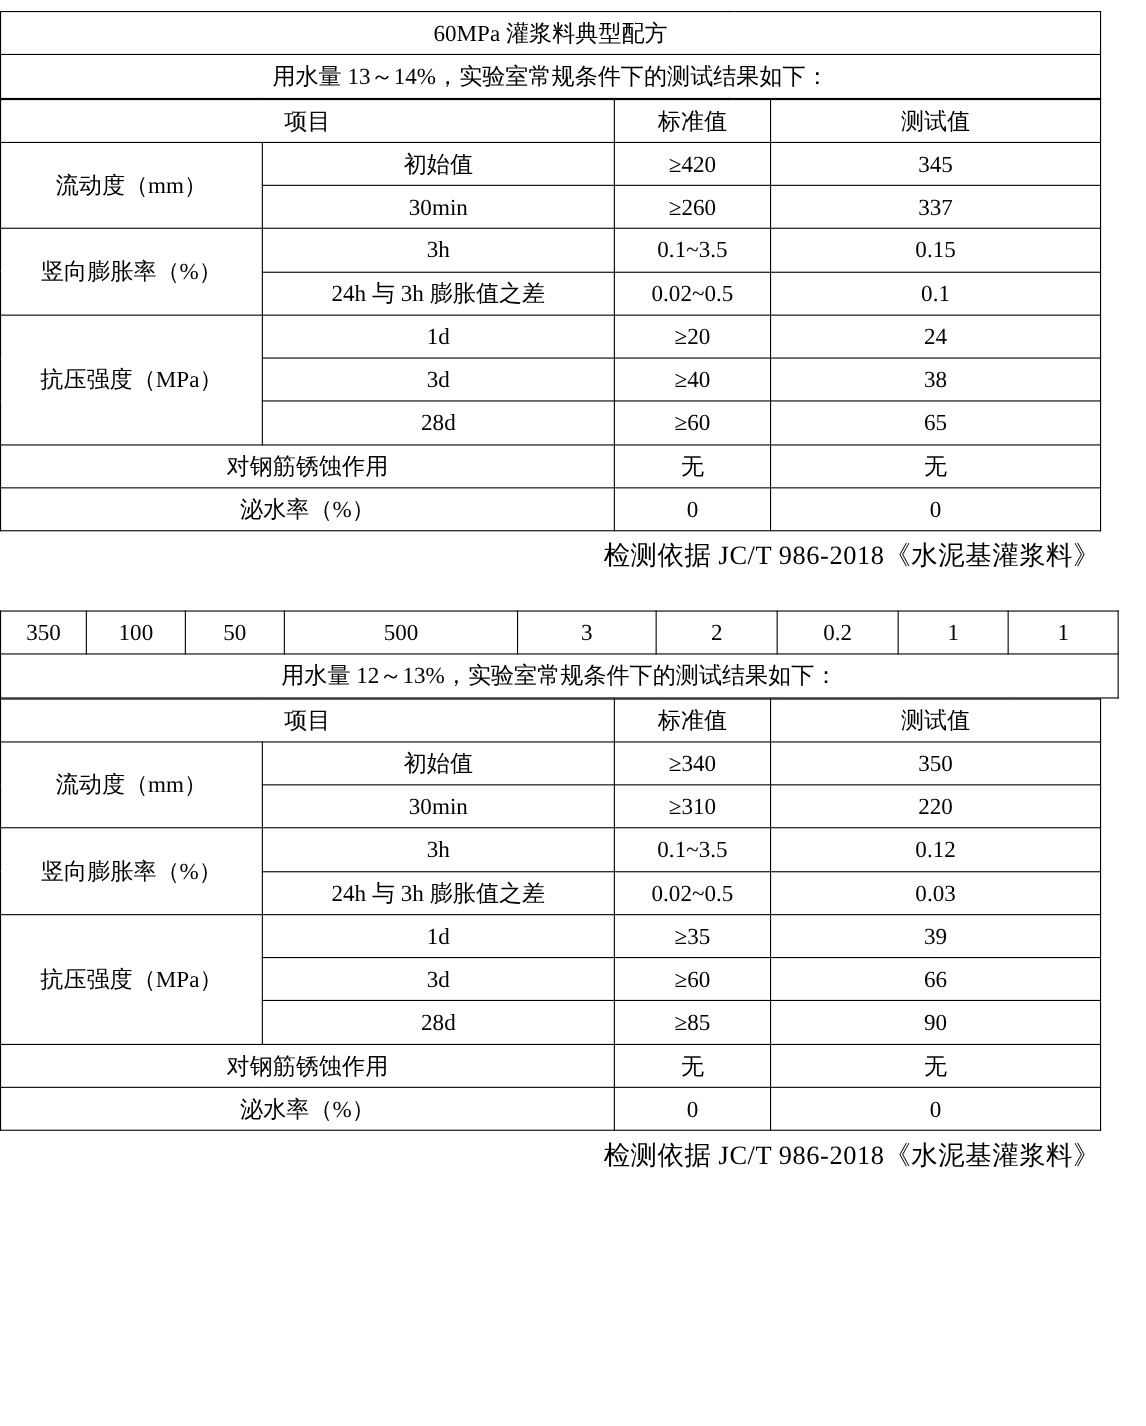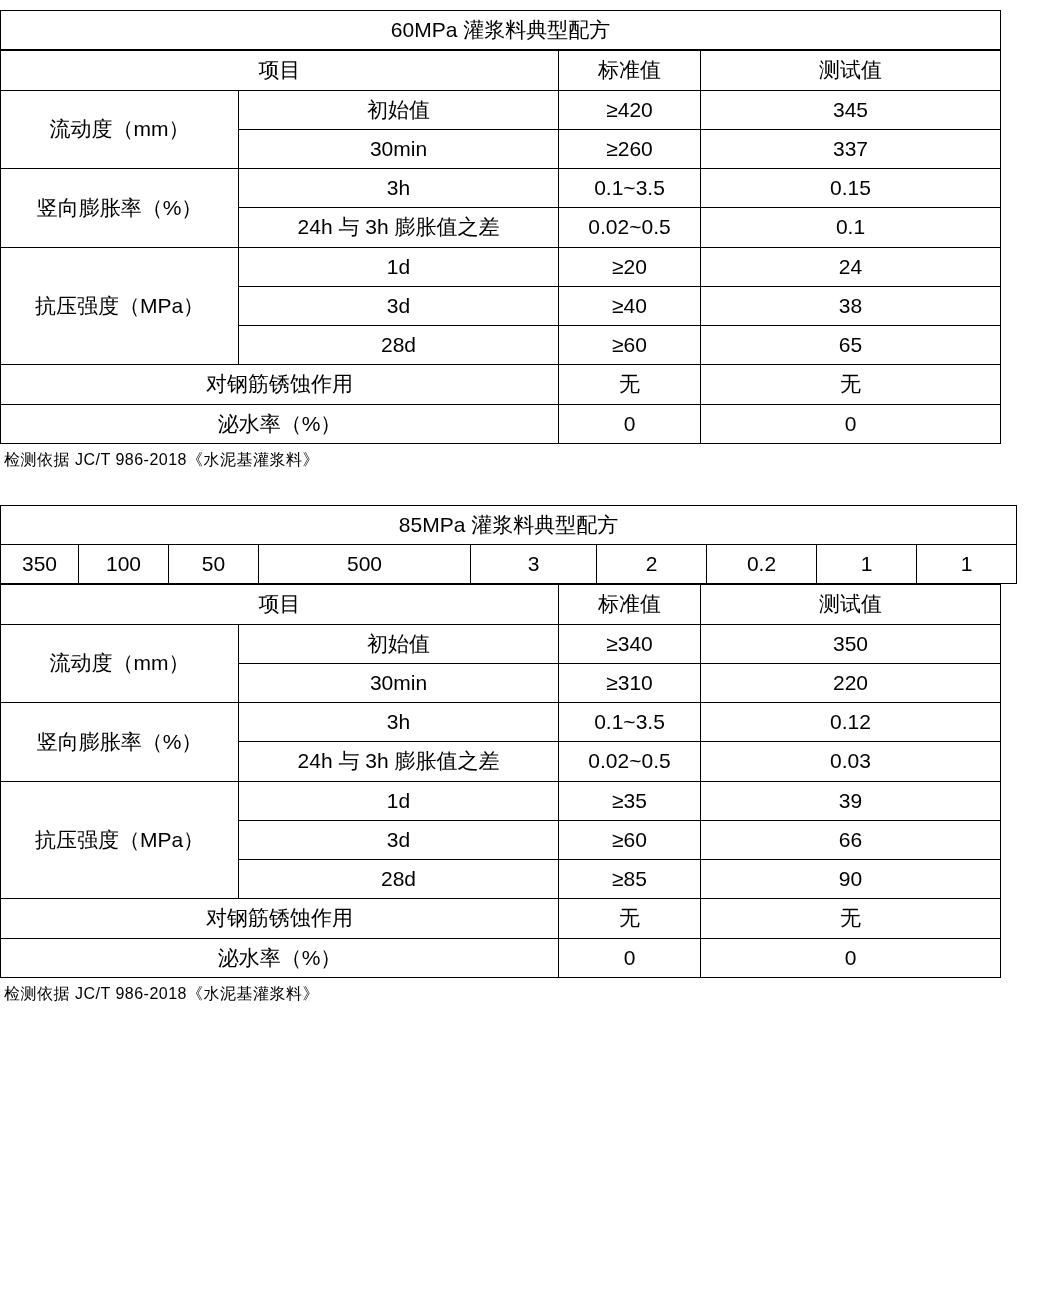--- a/index.html
+++ b/index.html
@@ -11,20 +11,21 @@
     width: 1042px;
     height: 1296px;
     font-family: "Liberation Sans", "DejaVu Sans", sans-serif;
     color: #000000;
     overflow: hidden;
   }
   .page {
     width: 924px;
     padding: 0;
     box-sizing: border-box;
+    font-family: Liberation Serif, serif;
   }
   .block {
     width: 1000px;
     margin: 0 auto;
   }
   table.grid {
     width: 1000px;
     border-collapse: collapse;
     table-layout: fixed;
   }
@@ -44,24 +45,25 @@
     text-align: left;
     padding-left: 8px;
     font-size: 21px;
   }
   td.leftlabel {
     font-size: 21px;
   }
   .caption {
     width: 1000px;
     margin: 6px auto 0 auto;
-    font-size: 16px;
+    font-size: 24px;
     letter-spacing: 0.5px;
     padding-left: 4px;
     box-sizing: border-box;
+    text-align: right;
   }
   .gap {
     height: 34px;
   }
   .spacer-top { height: 10px; }
 </style>
 </head>
 <body>
 
 <div class="page">
@@ -75,20 +77,23 @@
         <col style="width:138px">
         <col style="width:200px">
         <col style="width:188px">
         <col style="width:112px">
         <col style="width:112px">
         <col style="width:110px">
       </colgroup>
       <tbody>
         <tr>
           <td class="title" colspan="7">60MPa 灌浆料典型配方</td>
+        </tr>
+        <tr>
+          <td class="note" colspan="7">用水量 13～14%，实验室常规条件下的测试结果如下：</td>
         </tr>
       </tbody>
     </table>
 
     <table class="grid">
       <colgroup>
         <col style="width:238px">
         <col style="width:320px">
         <col style="width:142px">
         <col style="width:300px">
@@ -167,33 +172,33 @@
         <col style="width:90px">
         <col style="width:212px">
         <col style="width:126px">
         <col style="width:110px">
         <col style="width:110px">
         <col style="width:100px">
         <col style="width:100px">
       </colgroup>
       <tbody>
         <tr>
-          <td class="title" colspan="9">85MPa 灌浆料典型配方</td>
-        </tr>
-        <tr>
           <td>350</td>
           <td>100</td>
           <td>50</td>
           <td>500</td>
           <td>3</td>
           <td>2</td>
           <td>0.2</td>
           <td>1</td>
           <td>1</td>
         </tr>
+        <tr>
+          <td class="note" colspan="9">用水量 12～13%，实验室常规条件下的测试结果如下：</td>
+        </tr>
       </tbody>
     </table>
 
     <table class="grid">
       <colgroup>
         <col style="width:238px">
         <col style="width:320px">
         <col style="width:142px">
         <col style="width:300px">
       </colgroup>

